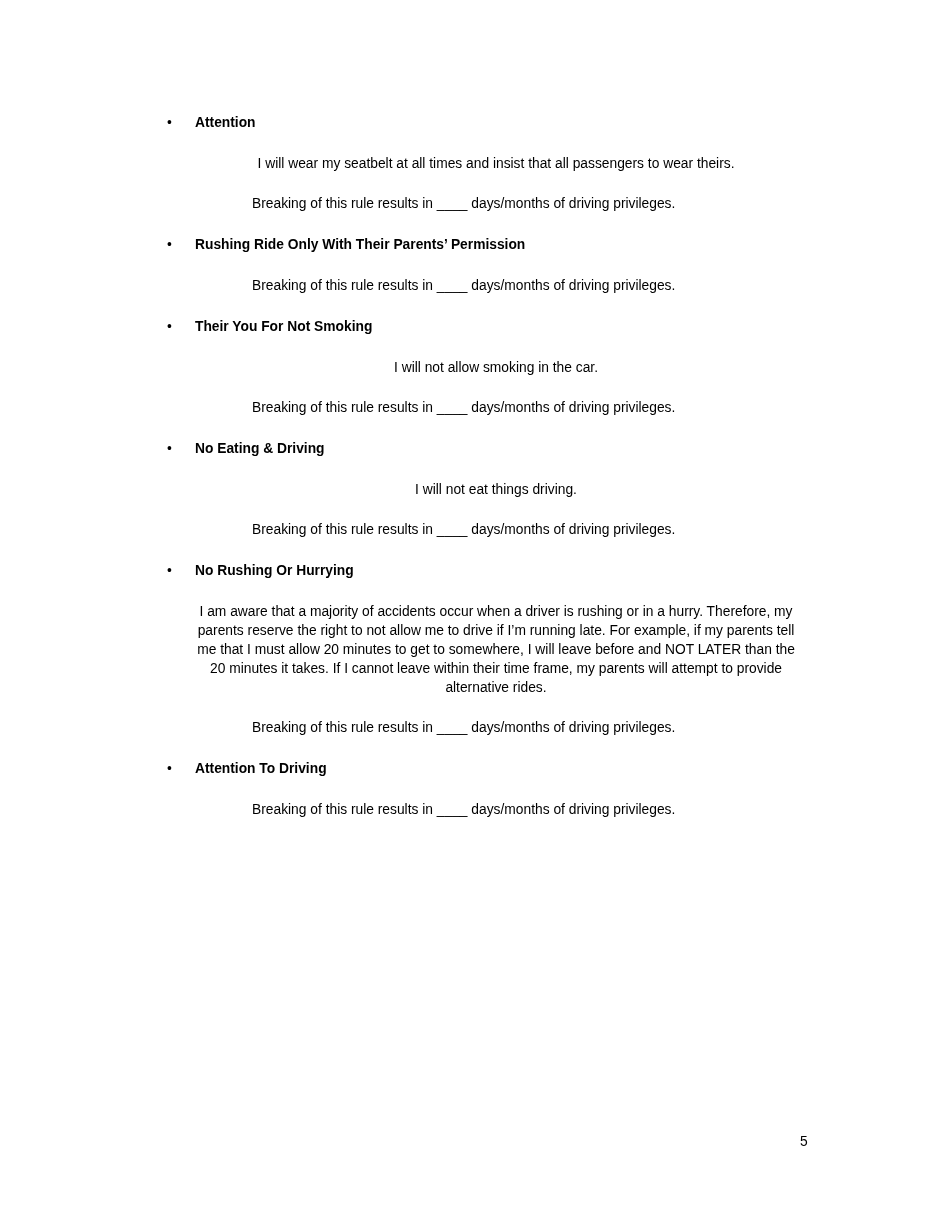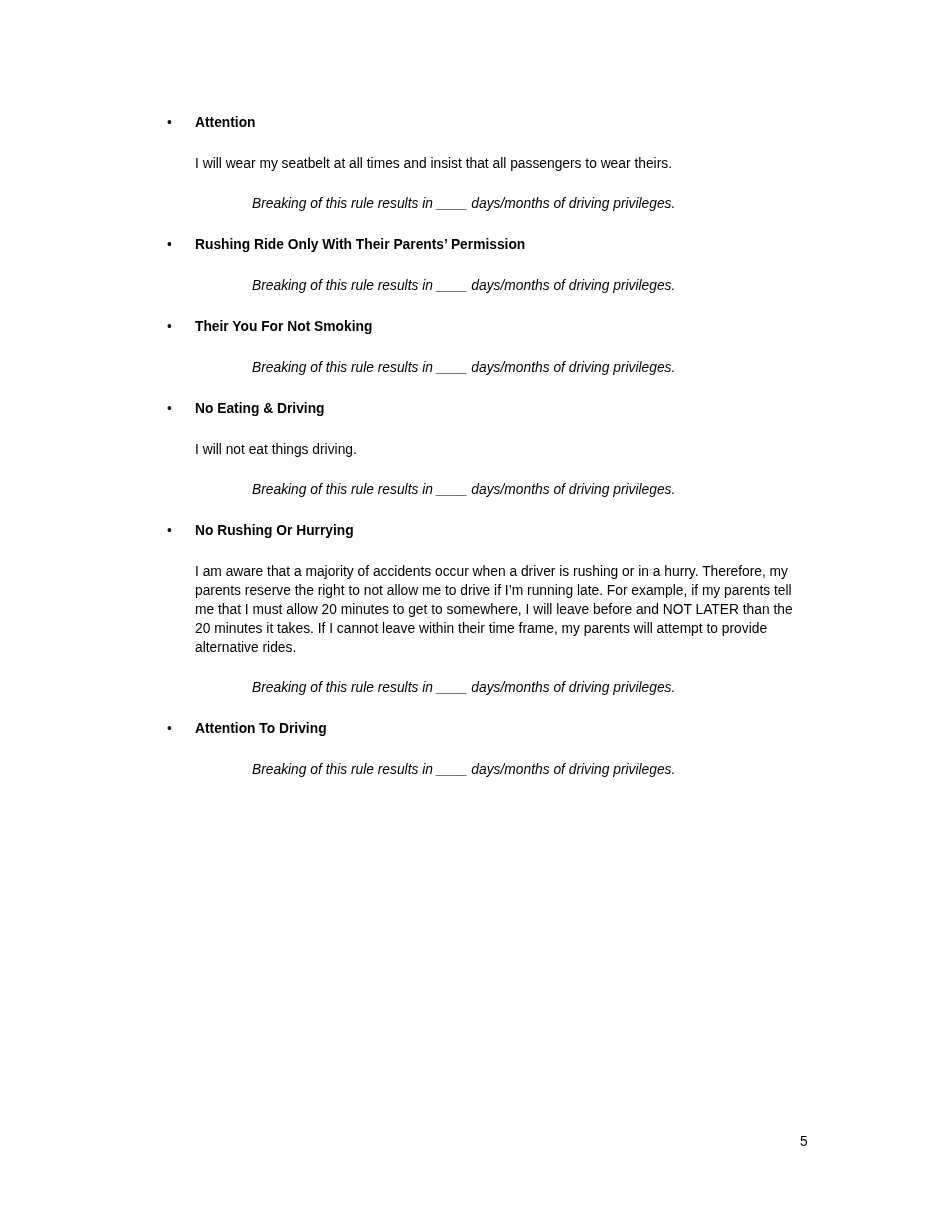--- a/index.html
+++ b/index.html
@@ -36,25 +36,25 @@
   .bullet {
     position: absolute;
     left: -28px;
     top: 0;
     font-weight: normal;
     font-size: 13.8px;
   }
   .rule-body {
     margin: 0 0 21px 0;
     line-height: 19px;
+    text-align: center;
   }
   .rule-penalty {
     margin: 0 0 22px 57px;
     line-height: 19px;
-    font-style: italic;
   }
   .page-number {
     position: absolute;
     left: 800px;
     top: 1132px;
     font-size: 13.8px;
     line-height: 19px;
   }
 </style>
 </head>
@@ -78,20 +78,21 @@
         <span>Rushing Ride Only With Their Parents’ Permission</span>
       </h3>
       <p class="rule-penalty">Breaking of this rule results in ____ days/months of driving privileges.</p>
     </div>
 
     <div class="section">
       <h3 class="rule-heading">
         <span class="bullet">•</span>
         <span>Their You For Not Smoking</span>
       </h3>
+      <p class="rule-body">I will not allow smoking in the car.</p>
       <p class="rule-penalty">Breaking of this rule results in ____ days/months of driving privileges.</p>
     </div>
 
     <div class="section">
       <h3 class="rule-heading">
         <span class="bullet">•</span>
         <span>No Eating &amp; Driving</span>
       </h3>
       <p class="rule-body">I will not eat things driving.</p>
       <p class="rule-penalty">Breaking of this rule results in ____ days/months of driving privileges.</p>

